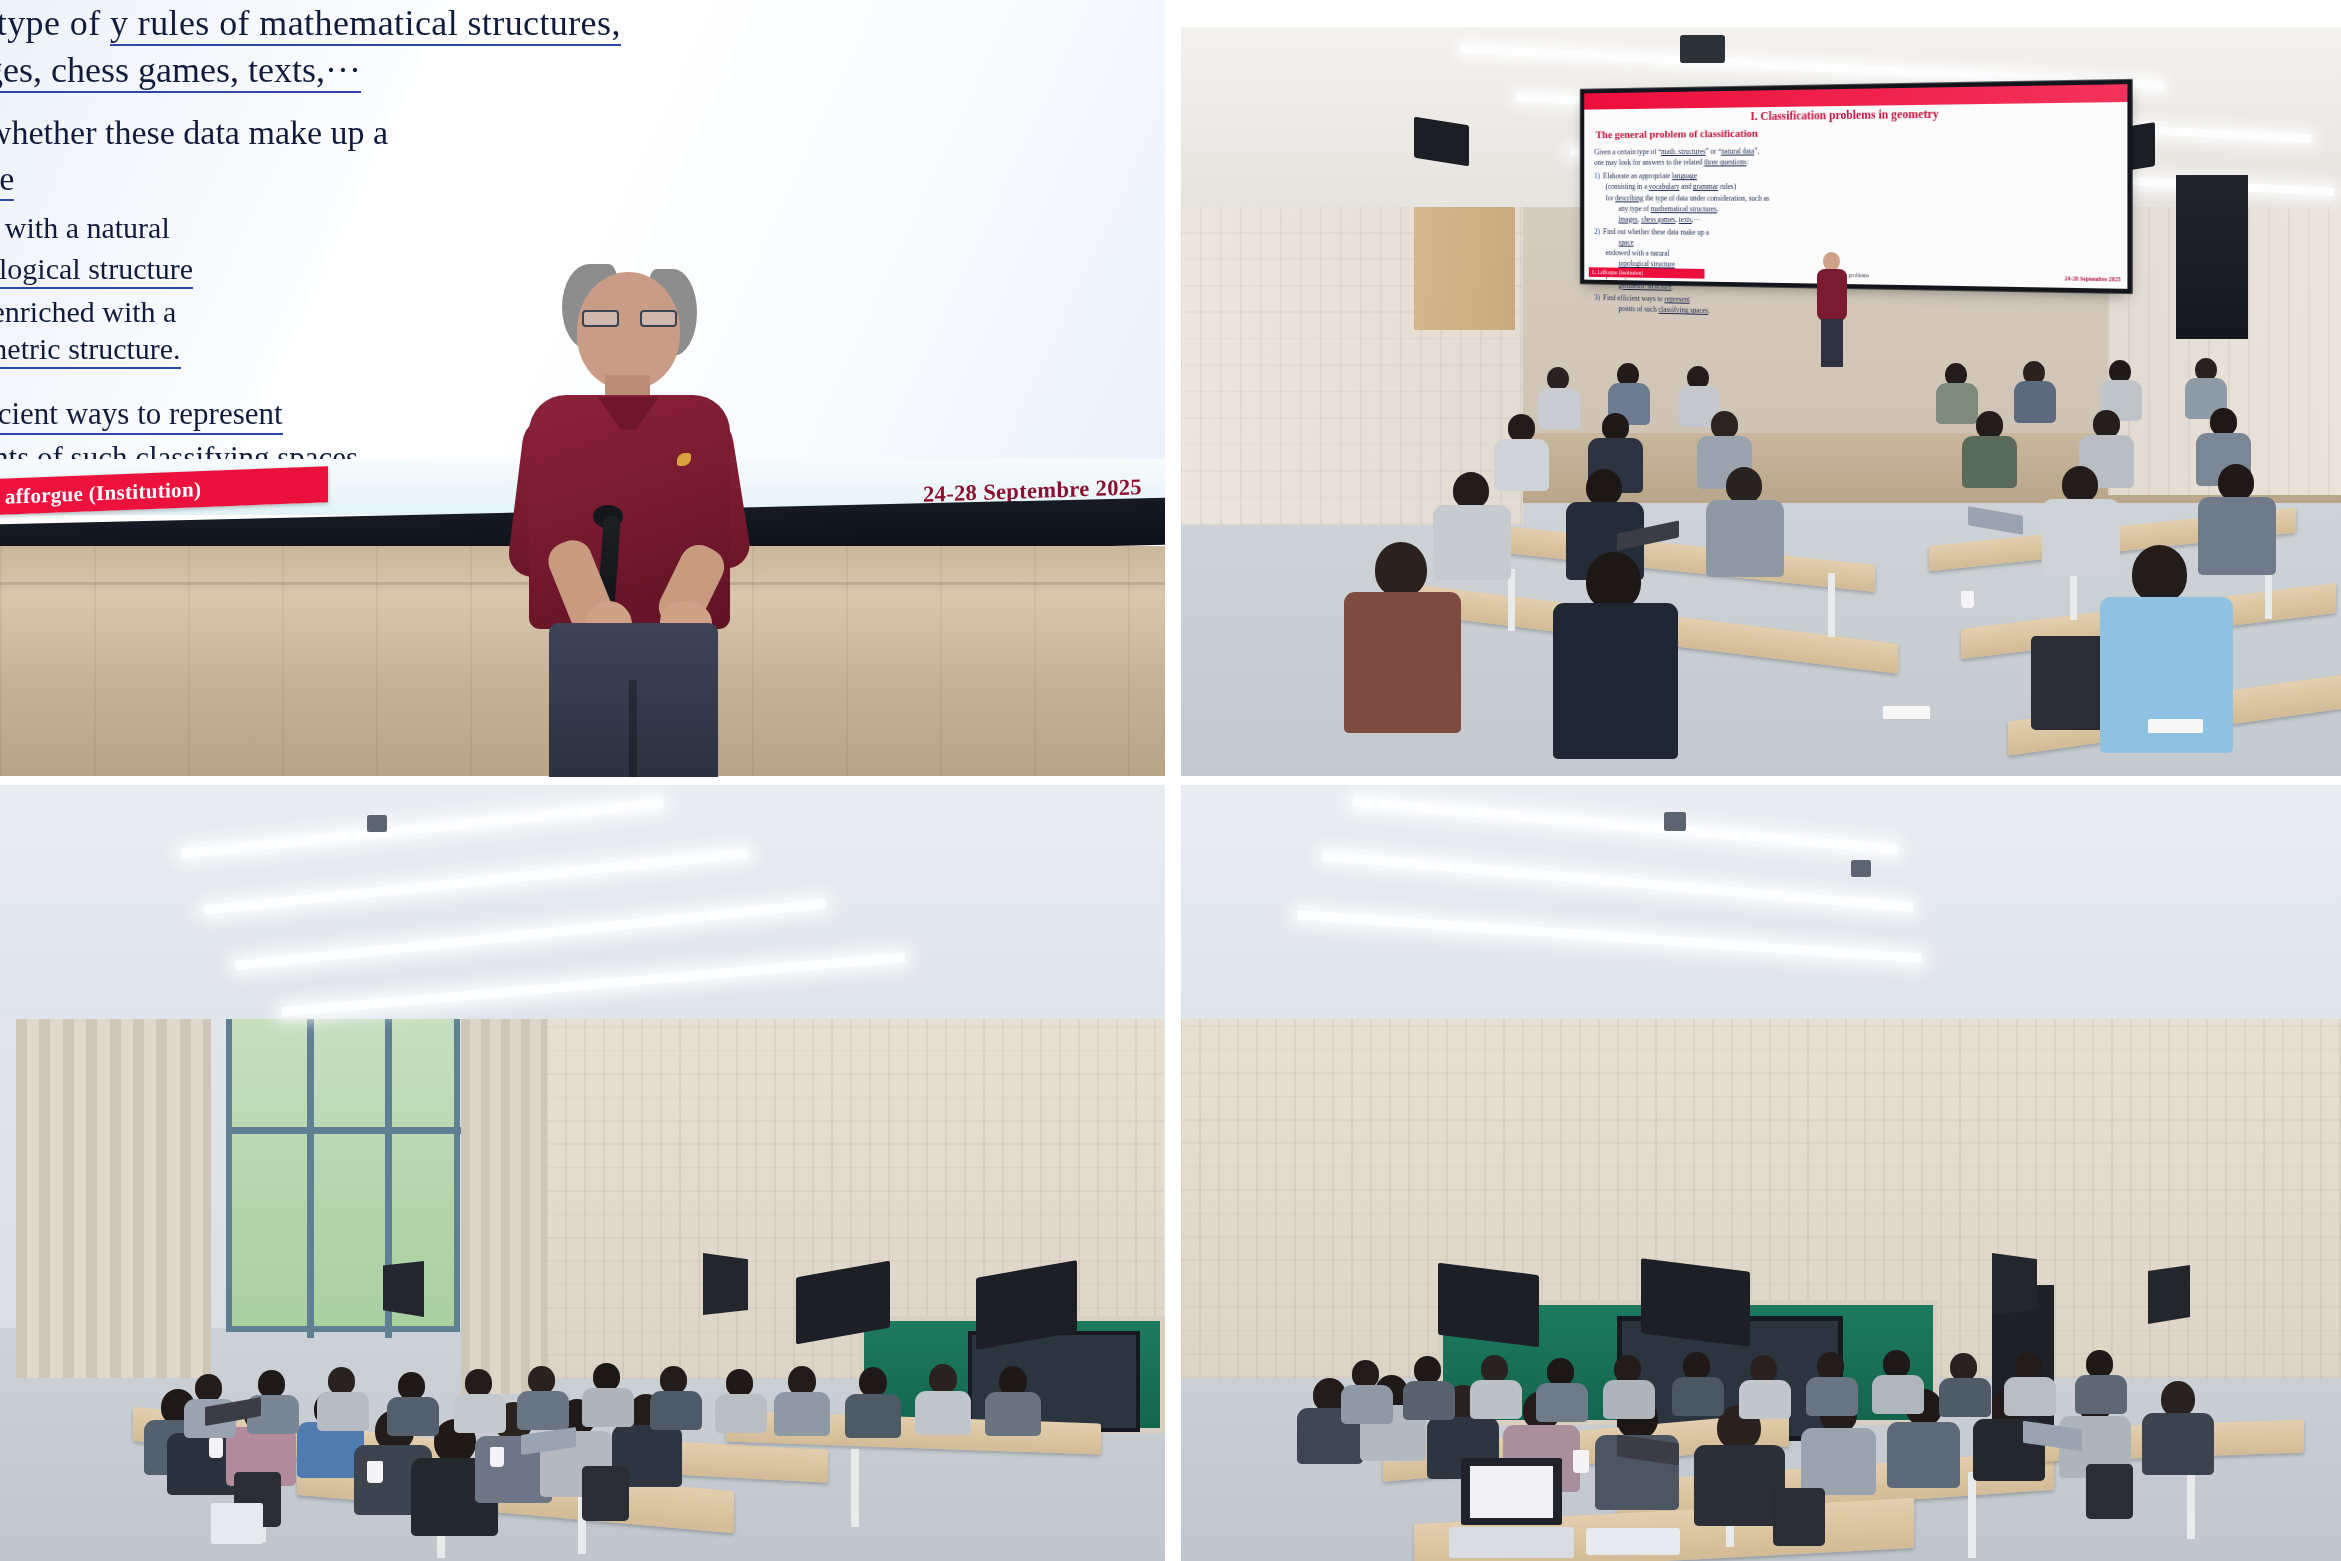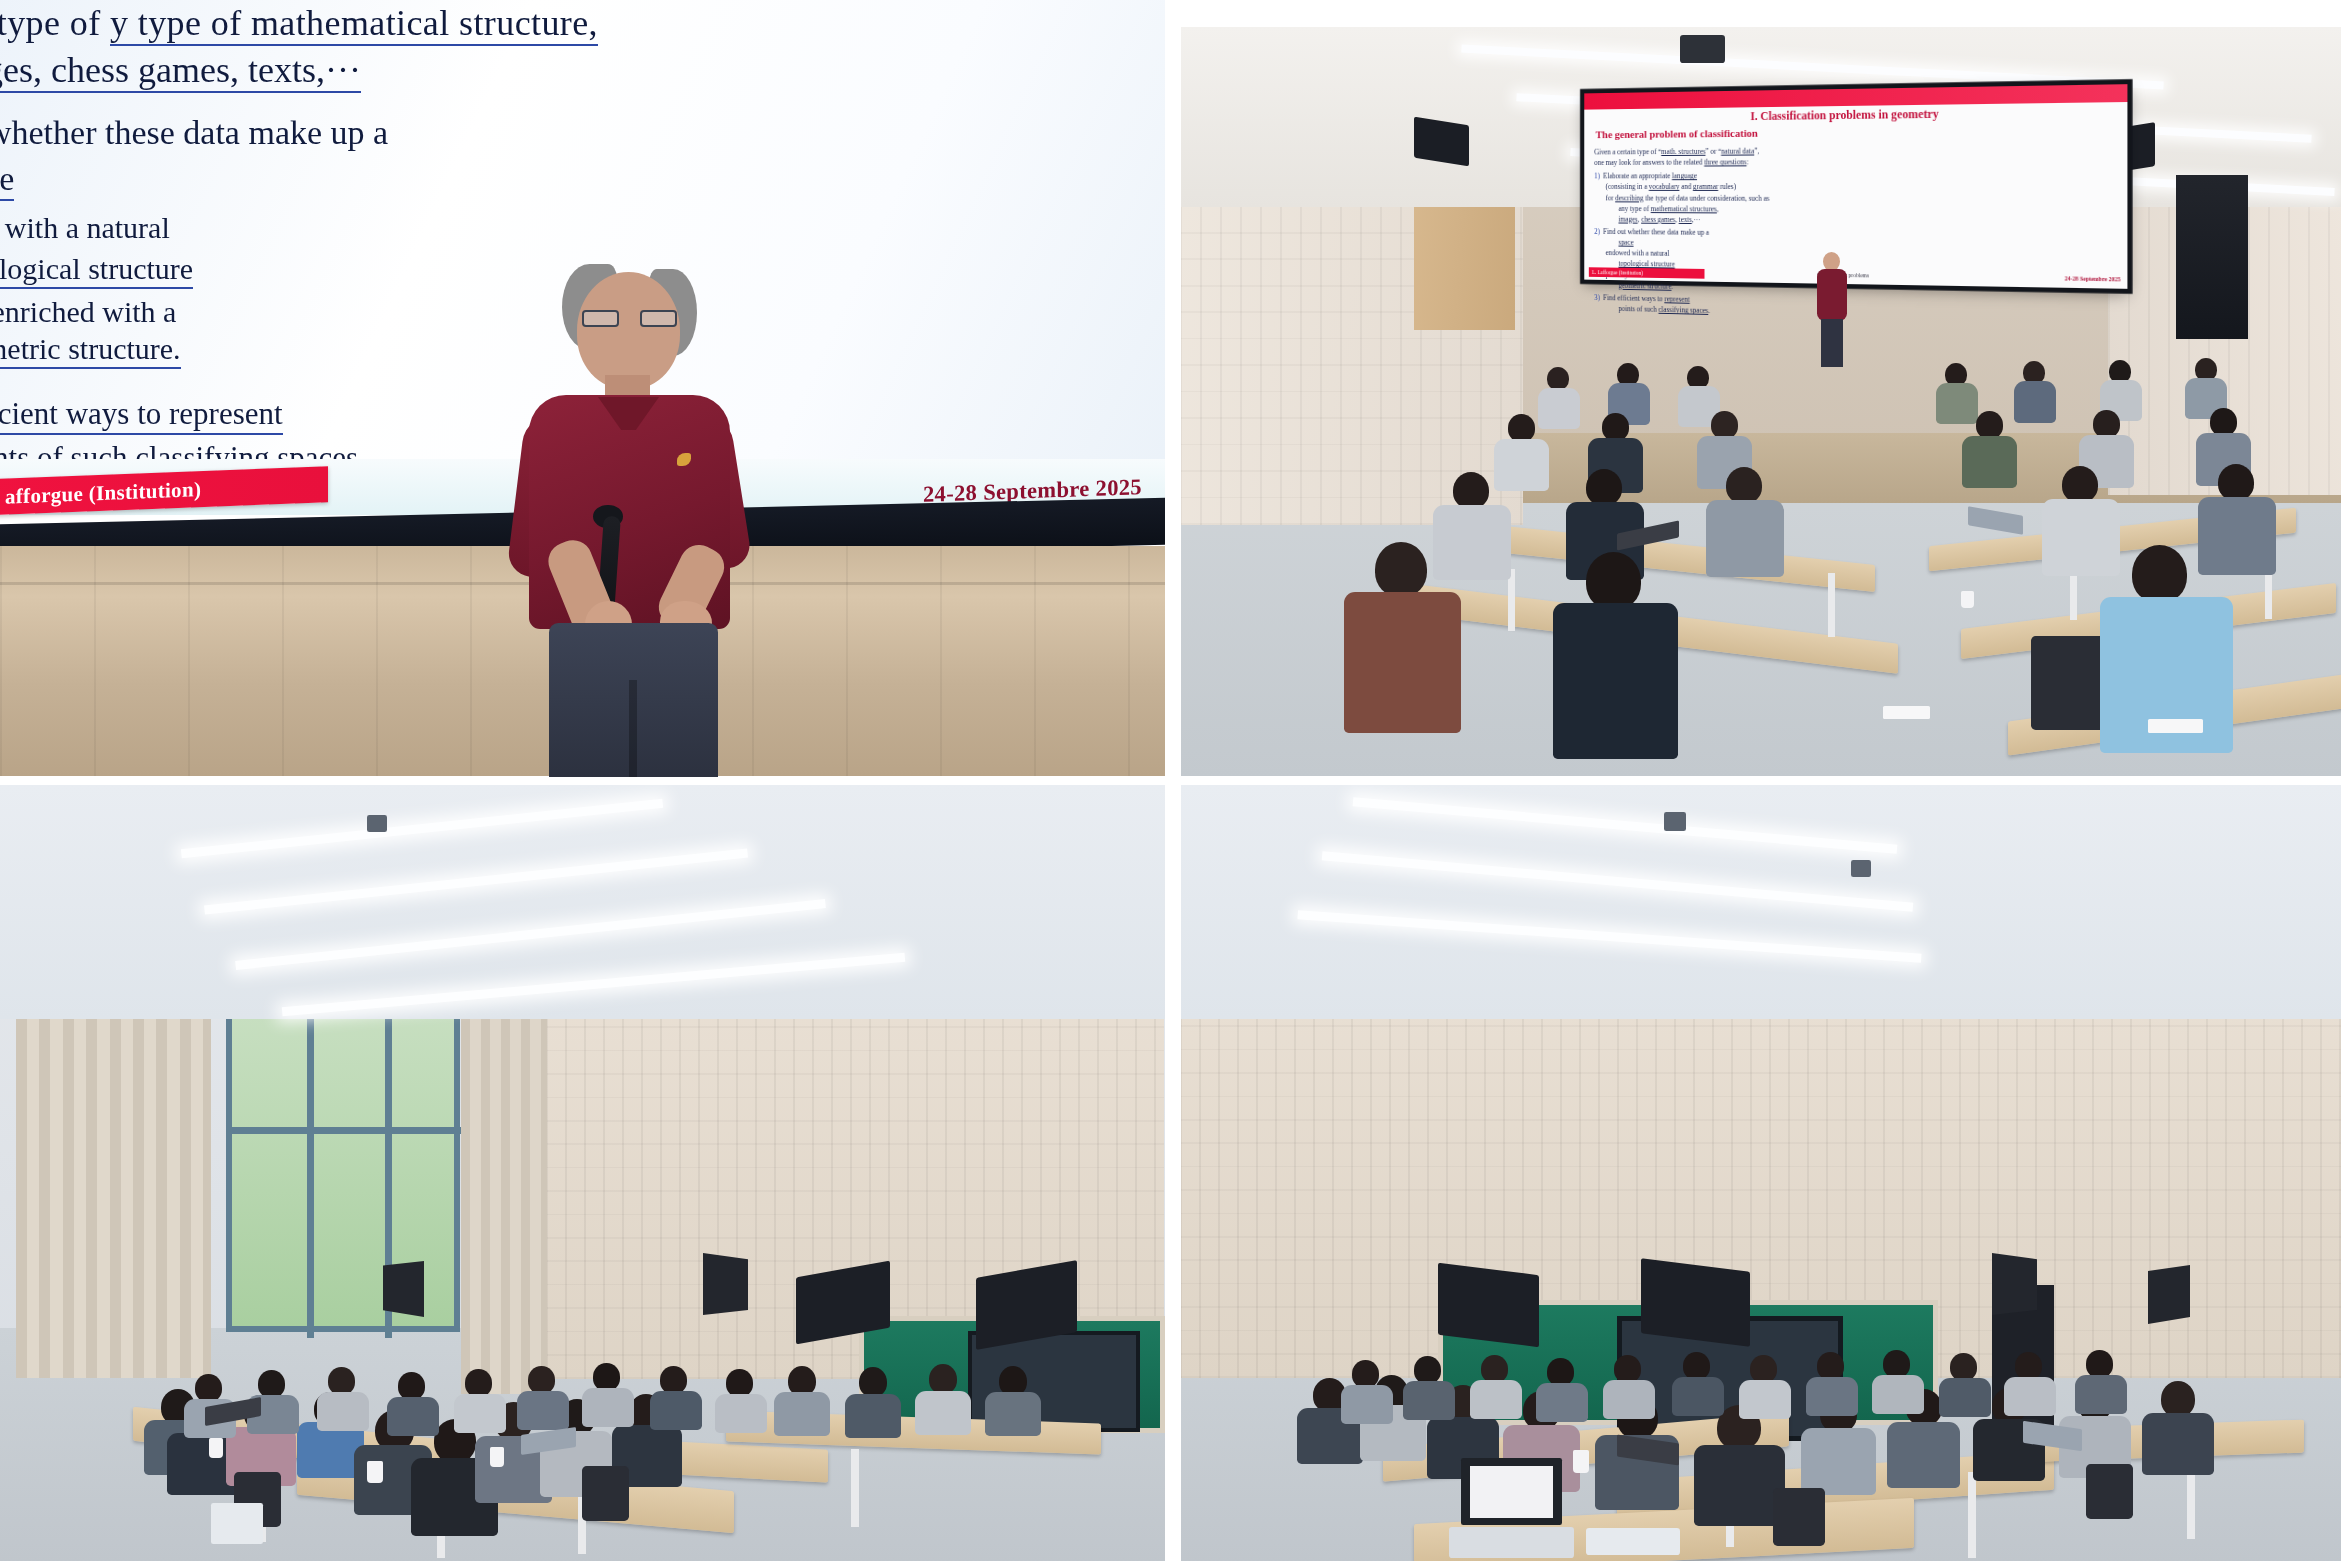--- a/index.html
+++ b/index.html
@@ -231,21 +231,21 @@
 <body>
 
 <div id="collage">
 
   <div class="panel" id="p1">
 
     <div class="p1-screen">
       <div class="p1-screen-sheen"></div>
 
       <div class="slide-text">
-        <div class="ln l1">y type of <span class="u">y type of mathematical structure,</span></div>
+        <div class="ln l1">y type of <span class="u">y rules of mathematical structures,</span></div>
         <div class="ln l2"><span class="u">ages, chess games, texts,···</span></div>
         <div class="ln l3"><span>t whether these data make up a</span></div>
         <div class="ln l4"><span class="u">ace</span></div>
         <div class="ln l5"><span>ed with a natural</span></div>
         <div class="ln l6"><span class="u">pological structure</span></div>
         <div class="ln l7"><span>y enriched with a</span></div>
         <div class="ln l8"><span class="u">ometric structure.</span></div>
         <div class="ln l9"><span class="u">fficient ways to represent</span></div>
         <div class="ln l10"><span class="u">oints of such classifying spaces.</span></div>
       </div>

